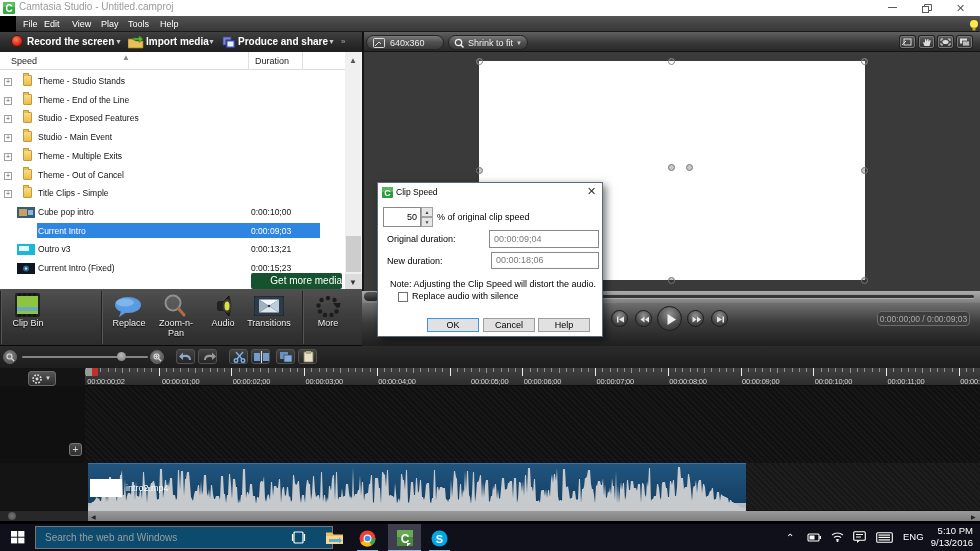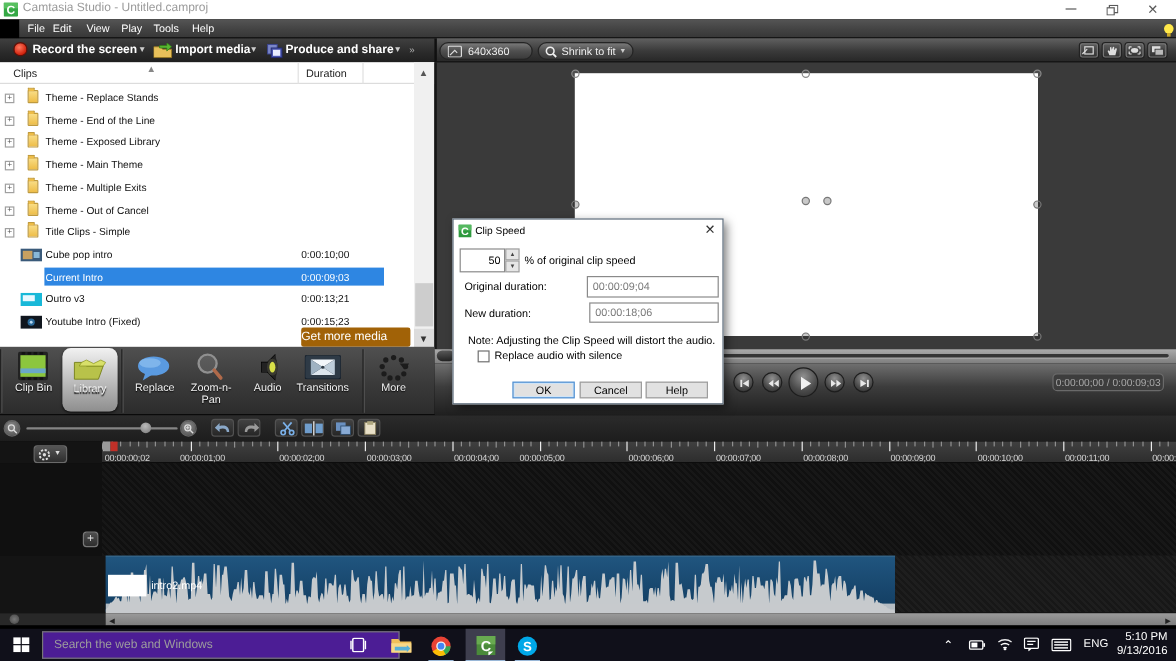--- a/index.html
+++ b/index.html
@@ -53,21 +53,21 @@
 #ruler{left:85px;top:0;width:895px;height:18px;background:linear-gradient(#404040,#2d2d2d);border-bottom:1px solid #0c0c0c}
 .rlbl{top:9px;font-size:7.5px;color:#d6d6d6;letter-spacing:-0.2px;white-space:nowrap}
 #hatch{left:85px;top:18px;width:895px;height:77px;background:repeating-linear-gradient(45deg,#171717 0 2px,#101010 2px 4px)}
 #trackrow{left:0;top:95px;width:980px;height:47px}
 #tracklabel{left:0;top:0;width:88px;height:47px;background:#262626}
 #clip{left:88px;top:0;width:658px;height:47px;background:linear-gradient(#20557f,#123c60);border-top:1px solid #3a749f}
 #rightrow{left:746px;top:0;width:234px;height:47px;background:repeating-linear-gradient(45deg,#1e1e1e 0 2px,#171717 2px 4px)}
 #hsb{left:0;top:143px;width:980px;height:10px}
 
 #taskbar{left:0;top:524px;width:980px;height:27px;background:#10101a}
-#searchbox{left:35px;top:2px;width:298px;height:23px;background:#4c1d95;border:1px solid #767676;color:#9d9d9d;font-size:10px;line-height:21px;padding-left:9px}
+#searchbox{left:35px;top:2px;width:298px;height:23px;background:#0c4a6e;border:1px solid #767676;color:#9d9d9d;font-size:10px;line-height:21px;padding-left:9px}
 .tray{color:#fff;font-size:10px}
 
 #dialog{left:377px;top:182px;width:226px;height:155px;background:#fff;border:1px solid #5c6b7a;box-shadow:3px 3px 8px rgba(0,0,0,.55)}
 .dlbl{font-size:9px;color:#000;white-space:nowrap}
 .dfield{border:1px solid #8a8a8a;background:#fff;color:#7a7a7a;font-size:9px;padding-left:4px;white-space:nowrap}
 .dbtn{top:135px;width:52px;height:14px;background:#e1e1e1;border:1px solid #9d9d9d;font-size:9px;text-align:center;line-height:12px;color:#000}
 svg{display:block}
 </style></head>
 <body>
 <div id="root">
@@ -159,46 +159,46 @@
   <div class="abs pvbtn" style="left:957px">
         <svg width="13" height="10">
           <rect x="2" y="1.5" width="7" height="5" fill="#ddd"></rect>
           <rect x="4.5" y="4" width="7" height="5" fill="#bbb" stroke="#333" stroke-width="0.7"></rect>
         </svg>
       </div>
 </div>
 
 <div class="abs" id="leftpanel">
   <div class="abs" id="lheader">
-    <div class="abs hdrtext" style="left:11px">Clips</div>
+    <div class="abs hdrtext" style="left:11px">Speed</div>
     <div class="abs" style="left:122px;top:1px;color:#888;font-size:8px">▲</div>
     <div class="abs" style="left:248px;top:0;width:1px;height:18px;background:#e0e0e0"></div>
     <div class="abs hdrtext" style="left:255px">Duration</div>
     <div class="abs" style="left:302px;top:0;width:1px;height:18px;background:#e0e0e0"></div>
   </div>
   <div id="rows">
         <div class="abs row" style="top:20.0px">
           <div class="abs plus">+</div>
           <div class="abs folder"></div>
-          <div class="abs rowlabel" style="left:38px">Theme - Replace Stands</div>
+          <div class="abs rowlabel" style="left:38px">Theme - Studio Stands</div>
         </div>
         <div class="abs row" style="top:38.7px">
           <div class="abs plus">+</div>
           <div class="abs folder"></div>
           <div class="abs rowlabel" style="left:38px">Theme - End of the Line</div>
         </div>
         <div class="abs row" style="top:57.4px">
           <div class="abs plus">+</div>
           <div class="abs folder"></div>
-          <div class="abs rowlabel" style="left:38px">Theme - Exposed Library</div>
+          <div class="abs rowlabel" style="left:38px">Studio - Exposed Features</div>
         </div>
         <div class="abs row" style="top:76.1px">
           <div class="abs plus">+</div>
           <div class="abs folder"></div>
-          <div class="abs rowlabel" style="left:38px">Theme - Main Theme</div>
+          <div class="abs rowlabel" style="left:38px">Studio - Main Event</div>
         </div>
         <div class="abs row" style="top:94.8px">
           <div class="abs plus">+</div>
           <div class="abs folder"></div>
           <div class="abs rowlabel" style="left:38px">Theme - Multiple Exits</div>
         </div>
         <div class="abs row" style="top:113.5px">
           <div class="abs plus">+</div>
           <div class="abs folder"></div>
           <div class="abs rowlabel" style="left:38px">Theme - Out of Cancel</div>
@@ -229,25 +229,25 @@
           </svg>
           <div class="abs rowlabel" style="left:38px;color:#111">Outro v3</div>
           <div class="abs dur" style="color:#111">0:00:13;21</div>
         </div>
         <div class="abs row" style="top:207.0px">
           <svg class="abs" style="left:17px;top:4px" width="18" height="11">
             <rect width="18" height="11" fill="#10161e"></rect>
             <circle cx="9" cy="5.5" r="3" fill="#2a6a9a"></circle>
             <circle cx="9" cy="5.5" r="1.2" fill="#b8d8f0"></circle>
           </svg>
-          <div class="abs rowlabel" style="left:38px;color:#111">Youtube Intro (Fixed)</div>
+          <div class="abs rowlabel" style="left:38px;color:#111">Current Intro (Fixed)</div>
           <div class="abs dur" style="color:#111">0:00:15;23</div>
         </div>
       </div>
-  <div class="abs" style="left:251px;top:221px;width:91px;height:16px;background:#a16207;border-radius:2px;color:#fff;font-size:10px;text-align:left;line-height:15px">Get more media</div>
+  <div class="abs" style="left:251px;top:221px;width:91px;height:16px;background:#14532d;border-radius:2px;color:#fff;font-size:10px;text-align:right;line-height:15px">Get more media</div>
   <div class="abs" id="vsb">
     <div class="abs" style="left:4px;top:4px;font-size:8px;color:#555">▲</div>
     <div class="abs" style="left:1px;top:184px;width:15px;height:36px;background:#cdcdcd"></div>
     <div class="abs" style="left:0px;top:222px;width:17px;height:17px;background:#dcdcdc"></div>
     <div class="abs" style="left:4px;top:226px;font-size:8px;color:#333">▼</div>
   </div>
 </div>
 
 <div class="abs" id="preview">
   <div class="abs" id="canvas"></div>
@@ -310,27 +310,20 @@
           <rect x="8" y="0.5" width="3" height="2"></rect>
           <rect x="13" y="0.5" width="3" height="2"></rect>
           <rect x="18" y="0.5" width="3" height="2"></rect>
           <rect x="3" y="21.5" width="3" height="2"></rect>
           <rect x="8" y="21.5" width="3" height="2"></rect>
           <rect x="13" y="21.5" width="3" height="2"></rect>
           <rect x="18" y="21.5" width="3" height="2"></rect>
         </g>
       </svg>
   <div class="abs tablabel" style="left:6px;top:29px;width:44px">Clip Bin</div>
-  <div class="abs" id="librarytab">
-    <svg class="abs" style="left:8px;top:6px" width="30" height="22">
-          <path d="M2 6 L10 6 L12 9 L26 9 L22 20 L2 20 Z" fill="#b8c24a" stroke="#7a841e" stroke-width="0.8"></path>
-          <path d="M6 9 L26 9 L28 6 L24 4 L18 7 L12 4 L8 6 Z" fill="#d8e06a" stroke="#8a941e" stroke-width="0.6"></path>
-        </svg>
-    <div class="abs tablabel" style="left:0;top:29px;width:46px">Library</div>
-  </div>
   <div class="abs tabsep" style="left:101px"></div>
   <svg class="abs" style="left:113px;top:7px" width="30" height="22">
         <ellipse cx="15" cy="9" rx="13" ry="8" fill="#5a9ae0"></ellipse>
         <ellipse cx="12" cy="6.5" rx="9" ry="4" fill="#8ec0f0" opacity="0.7"></ellipse>
         <path d="M8 15 L6 21 L14 16 Z" fill="#5a9ae0"></path>
       </svg>
   <div class="abs tablabel" style="left:107px;top:29px;width:44px">Replace</div>
   <svg class="abs" style="left:162px;top:5px" width="26" height="25">
         <circle cx="11" cy="9" r="7.5" fill="none" stroke="#909090" stroke-width="2"></circle>
         <circle cx="11" cy="9" r="6.5" fill="rgba(200,200,200,0.15)"></circle>
@@ -441,21 +434,21 @@
         <div class="abs" style="left:8.1px;top:0;width:1px;height:3.5px;background:#909090"></div>
         <div class="abs" style="left:15.4px;top:0;width:1px;height:3.5px;background:#909090"></div>
         <div class="abs" style="left:22.6px;top:0;width:1px;height:3.5px;background:#909090"></div>
         <div class="abs" style="left:29.9px;top:0;width:1px;height:3.5px;background:#909090"></div>
         <div class="abs" style="left:37.2px;top:0;width:1px;height:5px;background:#909090"></div>
         <div class="abs" style="left:44.4px;top:0;width:1px;height:3.5px;background:#909090"></div>
         <div class="abs" style="left:51.7px;top:0;width:1px;height:3.5px;background:#909090"></div>
         <div class="abs" style="left:59.0px;top:0;width:1px;height:3.5px;background:#909090"></div>
         <div class="abs" style="left:66.3px;top:0;width:1px;height:3.5px;background:#909090"></div>
         <div class="abs" style="left:73.5px;top:0;width:1px;height:8px;background:#ececec"></div>
-        <div class="abs rlbl" style="left:65px">00:00:01;00</div>
+        <div class="abs rlbl" style="left:77px">00:00:01;00</div>
         <div class="abs" style="left:80.8px;top:0;width:1px;height:3.5px;background:#909090"></div>
         <div class="abs" style="left:88.1px;top:0;width:1px;height:3.5px;background:#909090"></div>
         <div class="abs" style="left:95.4px;top:0;width:1px;height:3.5px;background:#909090"></div>
         <div class="abs" style="left:102.7px;top:0;width:1px;height:3.5px;background:#909090"></div>
         <div class="abs" style="left:109.9px;top:0;width:1px;height:5px;background:#909090"></div>
         <div class="abs" style="left:117.2px;top:0;width:1px;height:3.5px;background:#909090"></div>
         <div class="abs" style="left:124.5px;top:0;width:1px;height:3.5px;background:#909090"></div>
         <div class="abs" style="left:131.8px;top:0;width:1px;height:3.5px;background:#909090"></div>
         <div class="abs" style="left:139.0px;top:0;width:1px;height:3.5px;background:#909090"></div>
         <div class="abs" style="left:146.3px;top:0;width:1px;height:8px;background:#ececec"></div>
@@ -485,21 +478,21 @@
         <div class="abs" style="left:299.1px;top:0;width:1px;height:3.5px;background:#909090"></div>
         <div class="abs" style="left:306.4px;top:0;width:1px;height:3.5px;background:#909090"></div>
         <div class="abs" style="left:313.6px;top:0;width:1px;height:3.5px;background:#909090"></div>
         <div class="abs" style="left:320.9px;top:0;width:1px;height:3.5px;background:#909090"></div>
         <div class="abs" style="left:328.2px;top:0;width:1px;height:5px;background:#909090"></div>
         <div class="abs" style="left:335.4px;top:0;width:1px;height:3.5px;background:#909090"></div>
         <div class="abs" style="left:342.7px;top:0;width:1px;height:3.5px;background:#909090"></div>
         <div class="abs" style="left:350.0px;top:0;width:1px;height:3.5px;background:#909090"></div>
         <div class="abs" style="left:357.3px;top:0;width:1px;height:3.5px;background:#909090"></div>
         <div class="abs" style="left:364.6px;top:0;width:1px;height:8px;background:#ececec"></div>
-        <div class="abs rlbl" style="left:348px">00:00:05;00</div>
+        <div class="abs rlbl" style="left:386px">00:00:05;00</div>
         <div class="abs" style="left:371.8px;top:0;width:1px;height:3.5px;background:#909090"></div>
         <div class="abs" style="left:379.1px;top:0;width:1px;height:3.5px;background:#909090"></div>
         <div class="abs" style="left:386.4px;top:0;width:1px;height:3.5px;background:#909090"></div>
         <div class="abs" style="left:393.7px;top:0;width:1px;height:3.5px;background:#909090"></div>
         <div class="abs" style="left:400.9px;top:0;width:1px;height:5px;background:#909090"></div>
         <div class="abs" style="left:408.2px;top:0;width:1px;height:3.5px;background:#909090"></div>
         <div class="abs" style="left:415.5px;top:0;width:1px;height:3.5px;background:#909090"></div>
         <div class="abs" style="left:422.8px;top:0;width:1px;height:3.5px;background:#909090"></div>
         <div class="abs" style="left:430.0px;top:0;width:1px;height:3.5px;background:#909090"></div>
         <div class="abs" style="left:437.3px;top:0;width:1px;height:8px;background:#ececec"></div>

